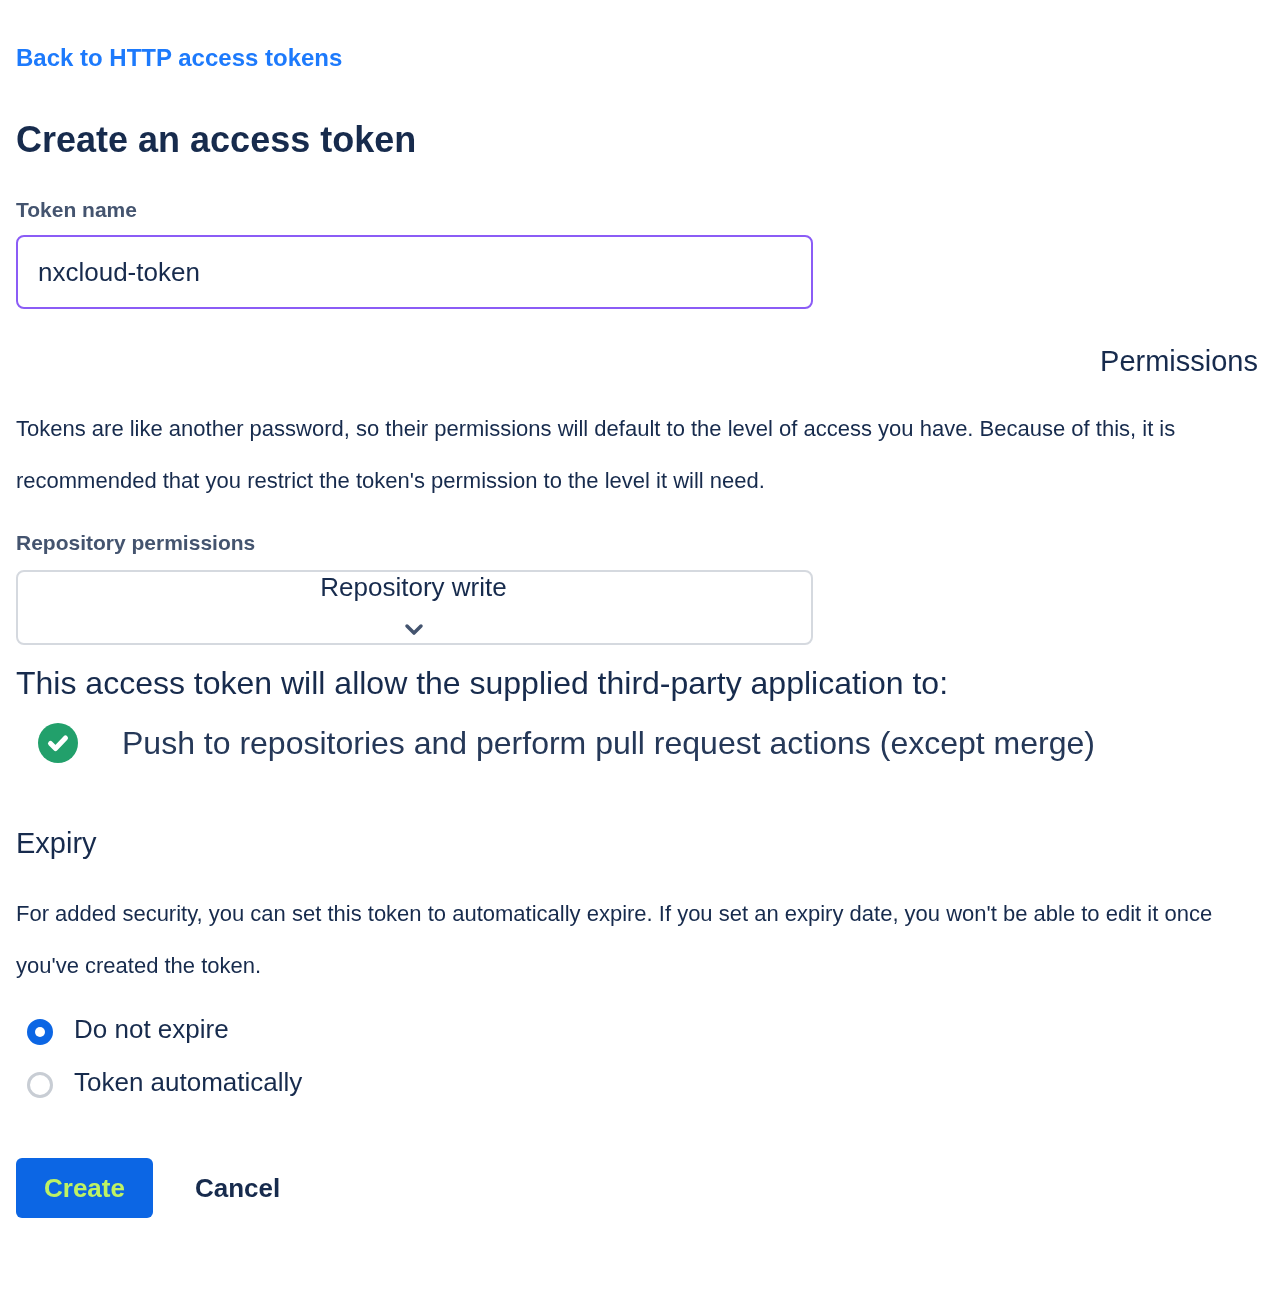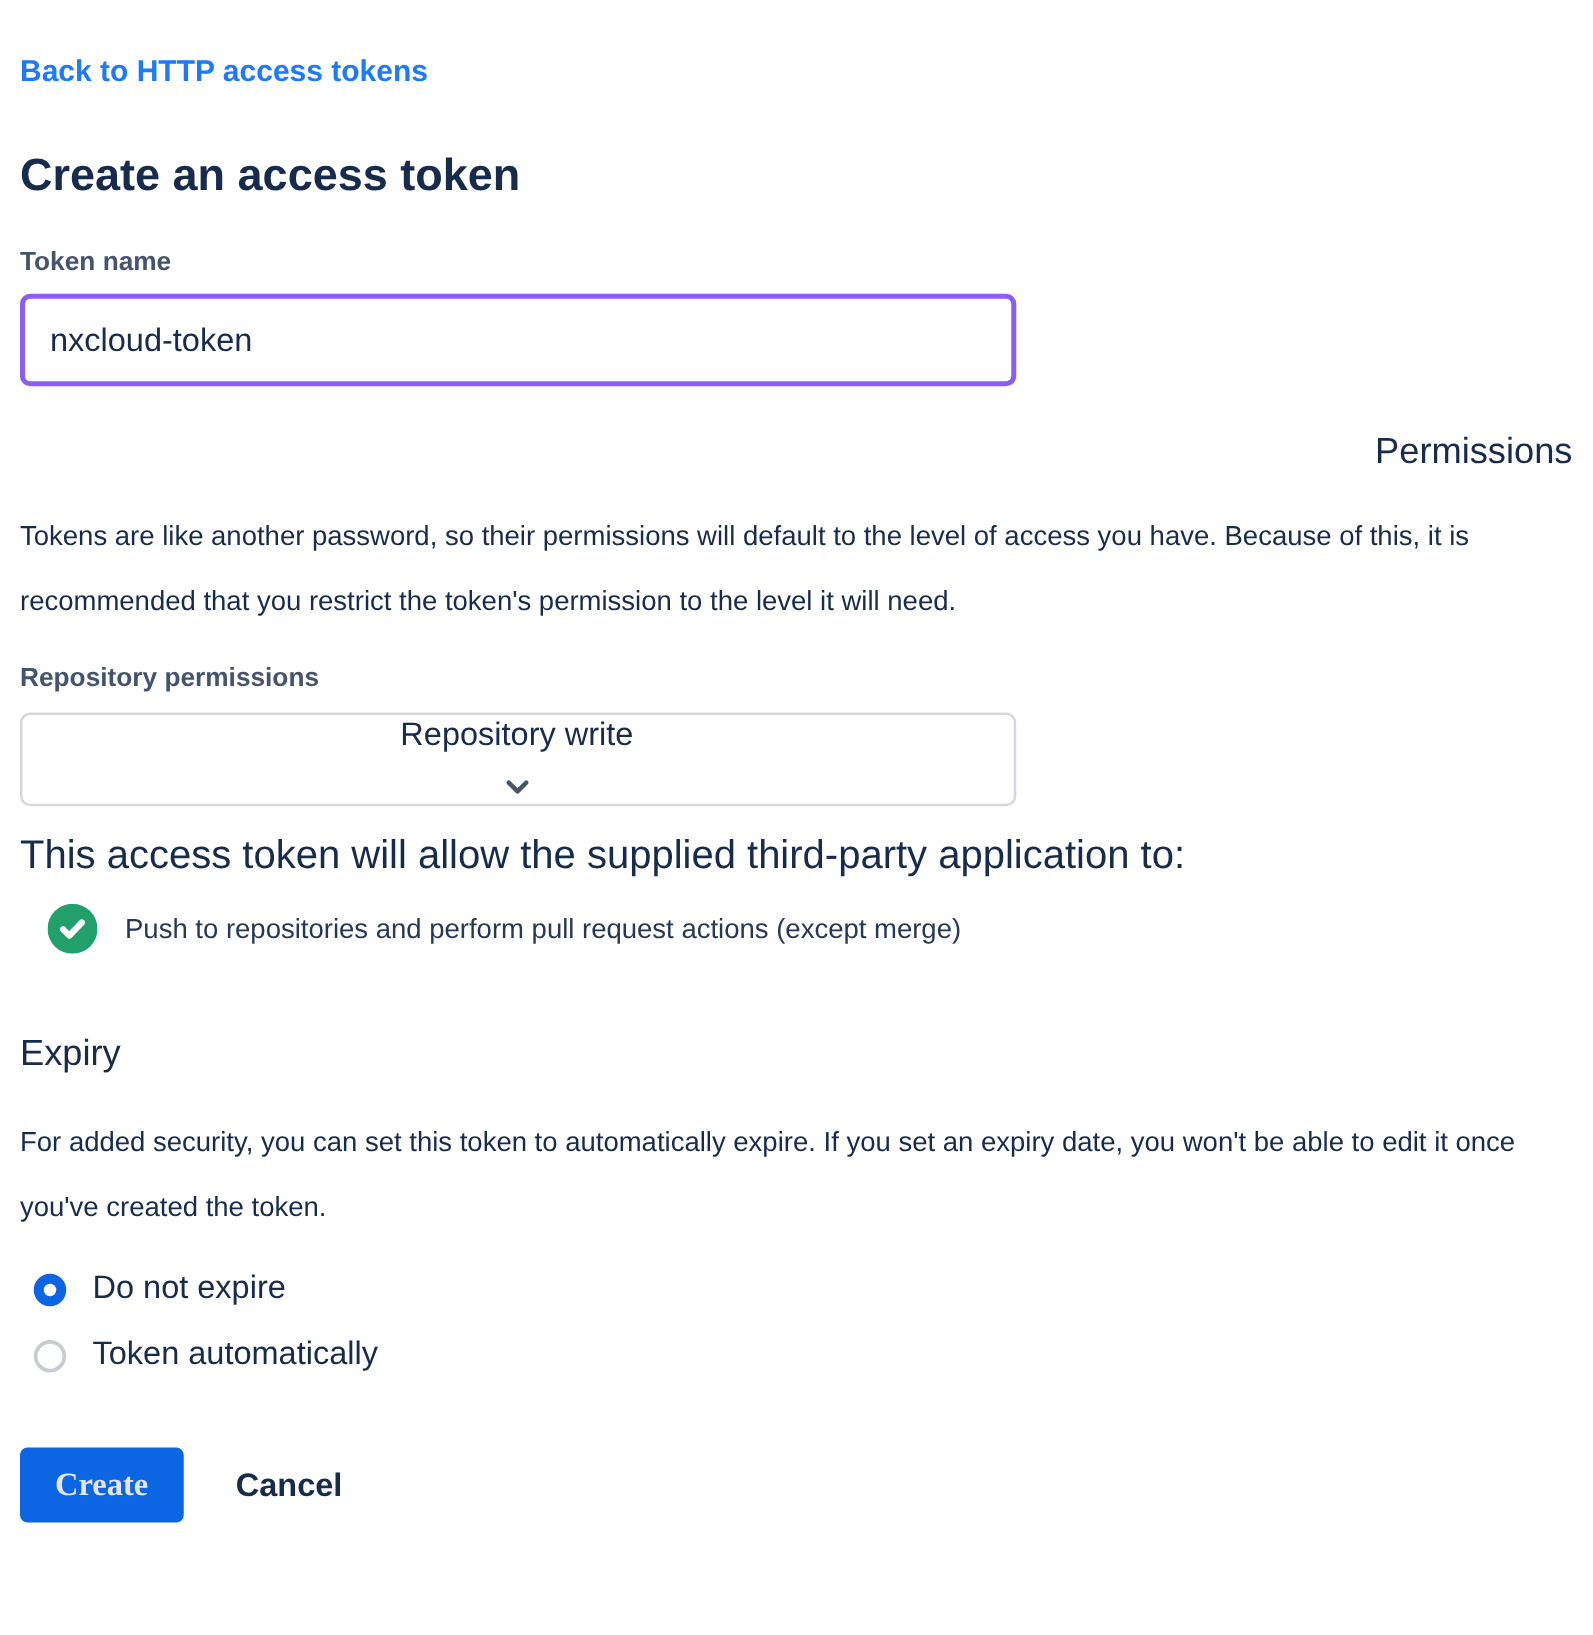--- a/index.html
+++ b/index.html
@@ -37,21 +37,21 @@
     font-weight: 700;
     line-height: 24px;
     color: #44546F;
   }
 
   input.text-field {
     display: block;
     margin-top: 13px;
     width: 797px;
     height: 74px;
-    border: 4px solid #8b5cf6;
+    border: 2px solid #8b5cf6;
     border-radius: 8px;
     padding: 0 20px;
     font-family: "Liberation Sans", sans-serif;
     font-size: 26px;
     color: #172B4D;
     background: #ffffff;
     outline: none;
   }
 
   h2.section-heading {
@@ -107,22 +107,22 @@
   }
   .capability-item {
     display: flex;
     align-items: center;
     margin-left: 22px;
     margin-bottom: 20px;
     height: 40px;
   }
   .capability-item .check-circle { flex: 0 0 40px; width: 40px; height: 40px; }
   .capability-item .cap-text {
-    margin-left: 22px;
-    font-size: 22px;
+    margin-left: 44px;
+    font-size: 32px;
     color: #253858;
   }
 
   .radio-group { margin-top: 22px; }
   .radio-row {
     display: flex;
     align-items: flex-end;
     margin-left: 11px;
     margin-bottom: 22px;
     cursor: pointer;
@@ -159,22 +159,22 @@
     margin-top: 60px;
     display: flex;
     align-items: center;
   }
   .btn-primary {
     height: 60px;
     padding: 0 28px;
     border: none;
     border-radius: 6px;
     background: #0C66E4;
-    color: #e5e5e5;
-    font-family: Liberation Serif, serif;
+    color: #bef264;
+    font-family: Liberation Sans, sans-serif;
     font-size: 26px;
     font-weight: 700;
     cursor: pointer;
   }
   .btn-subtle {
     height: 60px;
     margin-left: 20px;
     padding: 0 22px;
     border: none;
     border-radius: 6px;

